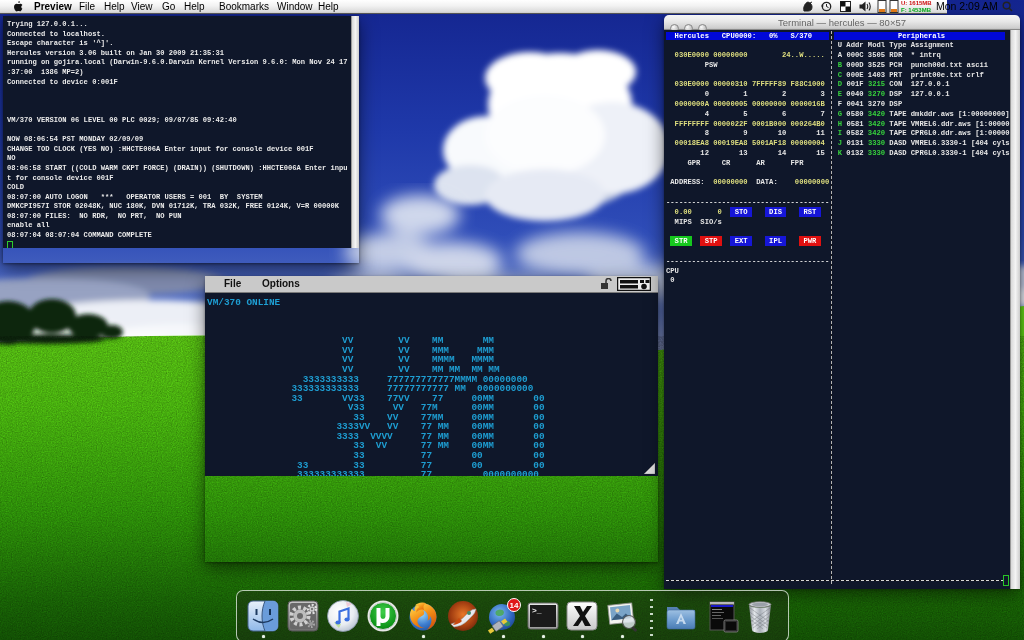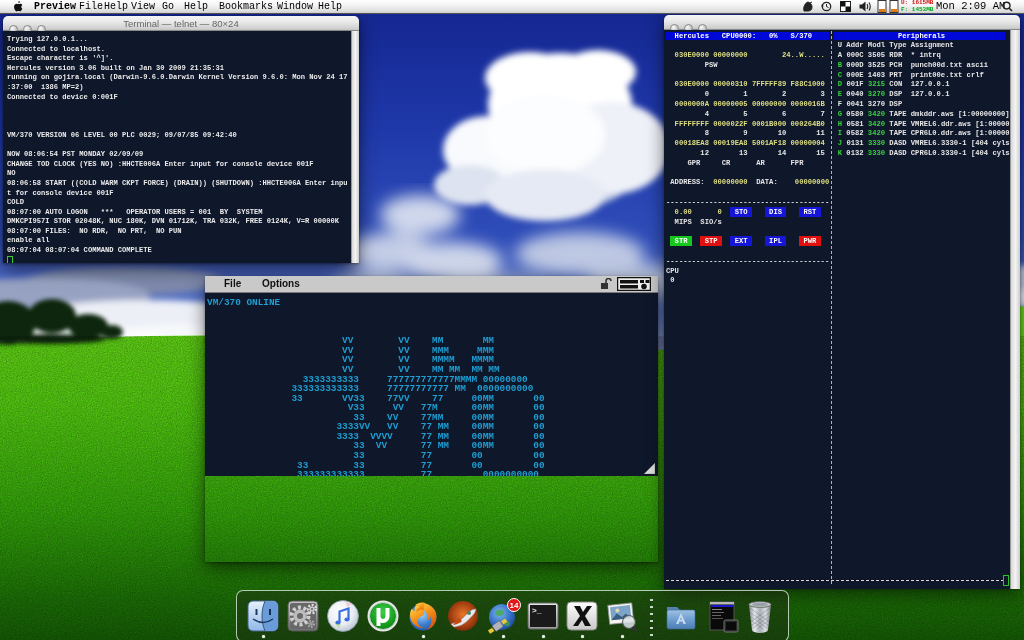--- a/index.html
+++ b/index.html
@@ -1,22 +1,22 @@
 <!DOCTYPE html>
 <html><head>
 <meta charset="utf-8">
 <style>
   html,body{margin:0;padding:0;}
   #desktop{position:relative;width:1024px;height:640px;overflow:hidden;
     font-family:"Liberation Sans",sans-serif;background:#1a2a80;}
   #wall{position:absolute;left:0;top:0;}
   
-  #menubar{position:absolute;left:0;top:0;width:1024px;height:13px;
+  #menubar{position:absolute;left:0;top:0;width:947px;height:13px;
     background:linear-gradient(#ffffff,#f2f2f2 45%,#d8d8d8 95%,#b8b8b8);
-    border-bottom:1px solid #555;z-index:50;font-size:10px;color:#000;font-family:Liberation Mono, monospace;}
+    border-bottom:1px solid #555;z-index:50;font-size:10px;color:#000;}
   .mi{position:absolute;top:0px;line-height:13px;white-space:nowrap;}
   
   .win{position:absolute;border-radius:5px 5px 0 0;
     box-shadow:0 6px 18px rgba(0,0,0,0.55), 0 1px 3px rgba(0,0,0,0.4);}
   .tbar{position:relative;height:14px;border-radius:5px 5px 0 0;
     background:linear-gradient(#f6f6f6,#e8e8e8 45%,#cfcfcf 90%,#c2c2c2);
     border-bottom:1px solid #8a8a8a;}
   .tbar .tt{position:absolute;left:0;right:0;top:1px;text-align:center;
     font-size:9.5px;color:#666;line-height:13px;}
   .lights{position:absolute;left:6px;top:3.5px;}
@@ -194,24 +194,20 @@
   </svg>
   <span class="mi" style="left:901px;top:0px;font-size:6px;font-weight:bold;color:#cc1111;line-height:6.5px;">U: 1615MB<br><span style="color:#00a818;">F: 1453MB</span></span>
   <span class="mi" style="left:936px;font-size:10.5px;">Mon 2:09 AM</span>
   <svg class="mi" style="left:1002px;top:1px;" width="11" height="11" viewBox="0 0 11 11">
     <circle cx="4.6" cy="4.6" r="3.4" fill="none" stroke="#222" stroke-width="1.4"></circle>
     <path d="M7.2,7.2 L10,10" stroke="#222" stroke-width="1.6"></path>
   </svg>
 </div>
 
 <div class="win" id="wleft">
-  <div class="tbar">
-    <span class="lights"><i></i><i></i><i></i></span>
-    <span class="tt">Terminal — telnet — 80×24</span>
-  </div>
   <div class="tcontent">
 <pre>Trying 127.0.0.1...
 Connected to localhost.
 Escape character is '^]'.
 Hercules version 3.06 built on Jan 30 2009 21:35:31
 running on gojira.local (Darwin-9.6.0.Darwin Kernel Version 9.6.0: Mon Nov 24 17
 :37:00  i386 MP=2)
 Connected to device 0:001F
 
 
@@ -280,20 +276,21 @@
     <pre style="position:absolute;left:2px;top:242px;font-size:9.4px;color:#1e9ed2;font-weight:bold;">@A█</pre>
     <svg style="position:absolute;right:3px;bottom:2px;" width="11" height="11" viewBox="0 0 11 11">
       <path d="M11,0 L11,11 L0,11 Z" fill="#ddd" stroke="#888" stroke-width="0.5"></path>
     </svg>
   </div>
 </div>
 
 <div class="win" id="wright">
   <div class="tbar">
     <span class="lights"><i></i><i></i><i></i></span>
+    <span class="tt">Terminal — hercules — 80×57</span>
   </div>
   <div class="tcontent">
     <div id="vsep"></div>
     <pre id="hercpre"><span class="bluebar">  Hercules   CPU0000:   0%   S/370    </span> <span class="bluebar">               Peripherals              </span>
                                         U Addr Modl Type Assignment
 <span class="y">  030E0000 00000000</span>        <span class="y">24..W.....</span>   A 000C 3505 RDR  * intrq
          PSW                            <span class="g">B</span> 000D 3525 PCH  punch00d.txt ascii
                                         <span class="g">C</span> 000E 1403 PRT  print00e.txt crlf
 <span class="y">  030E0000 00000310 7FFFFF89 F88C1000</span>   <span class="g">D</span> 001F <span class="g">3215</span> CON  127.0.0.1
          0        1        2        3   <span class="g">E</span> 0040 <span class="g">3270</span> DSP  127.0.0.1

